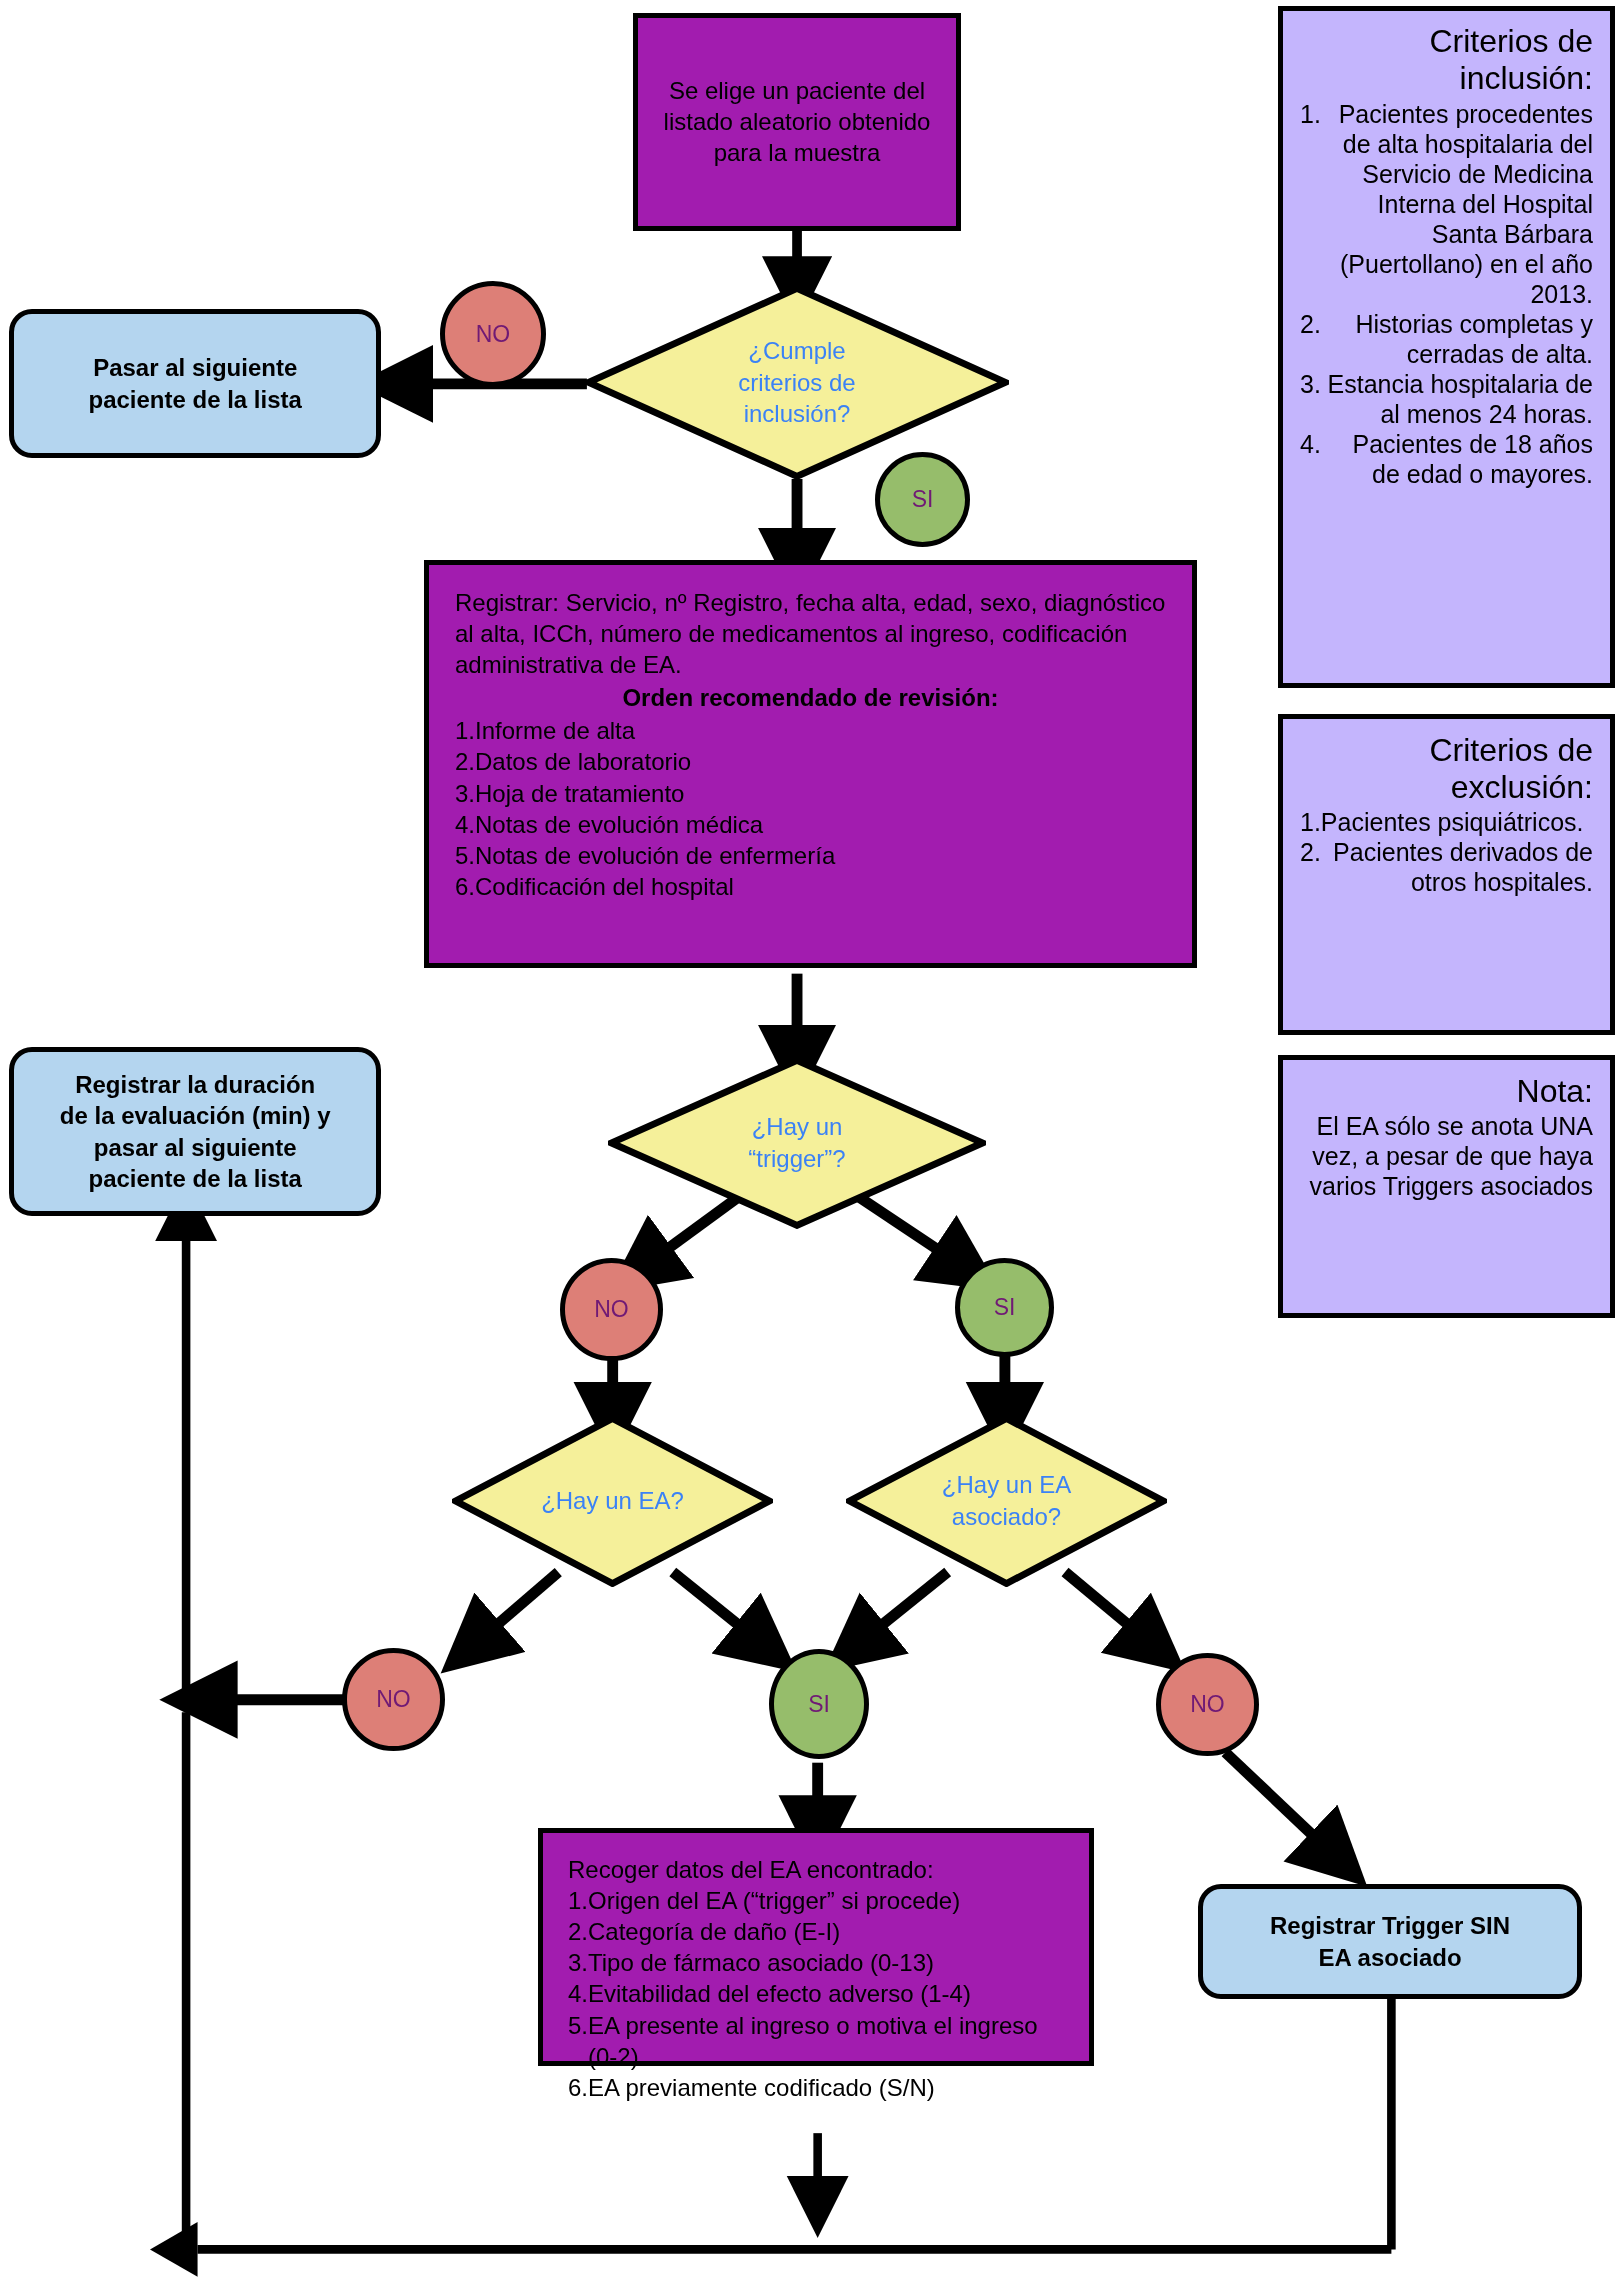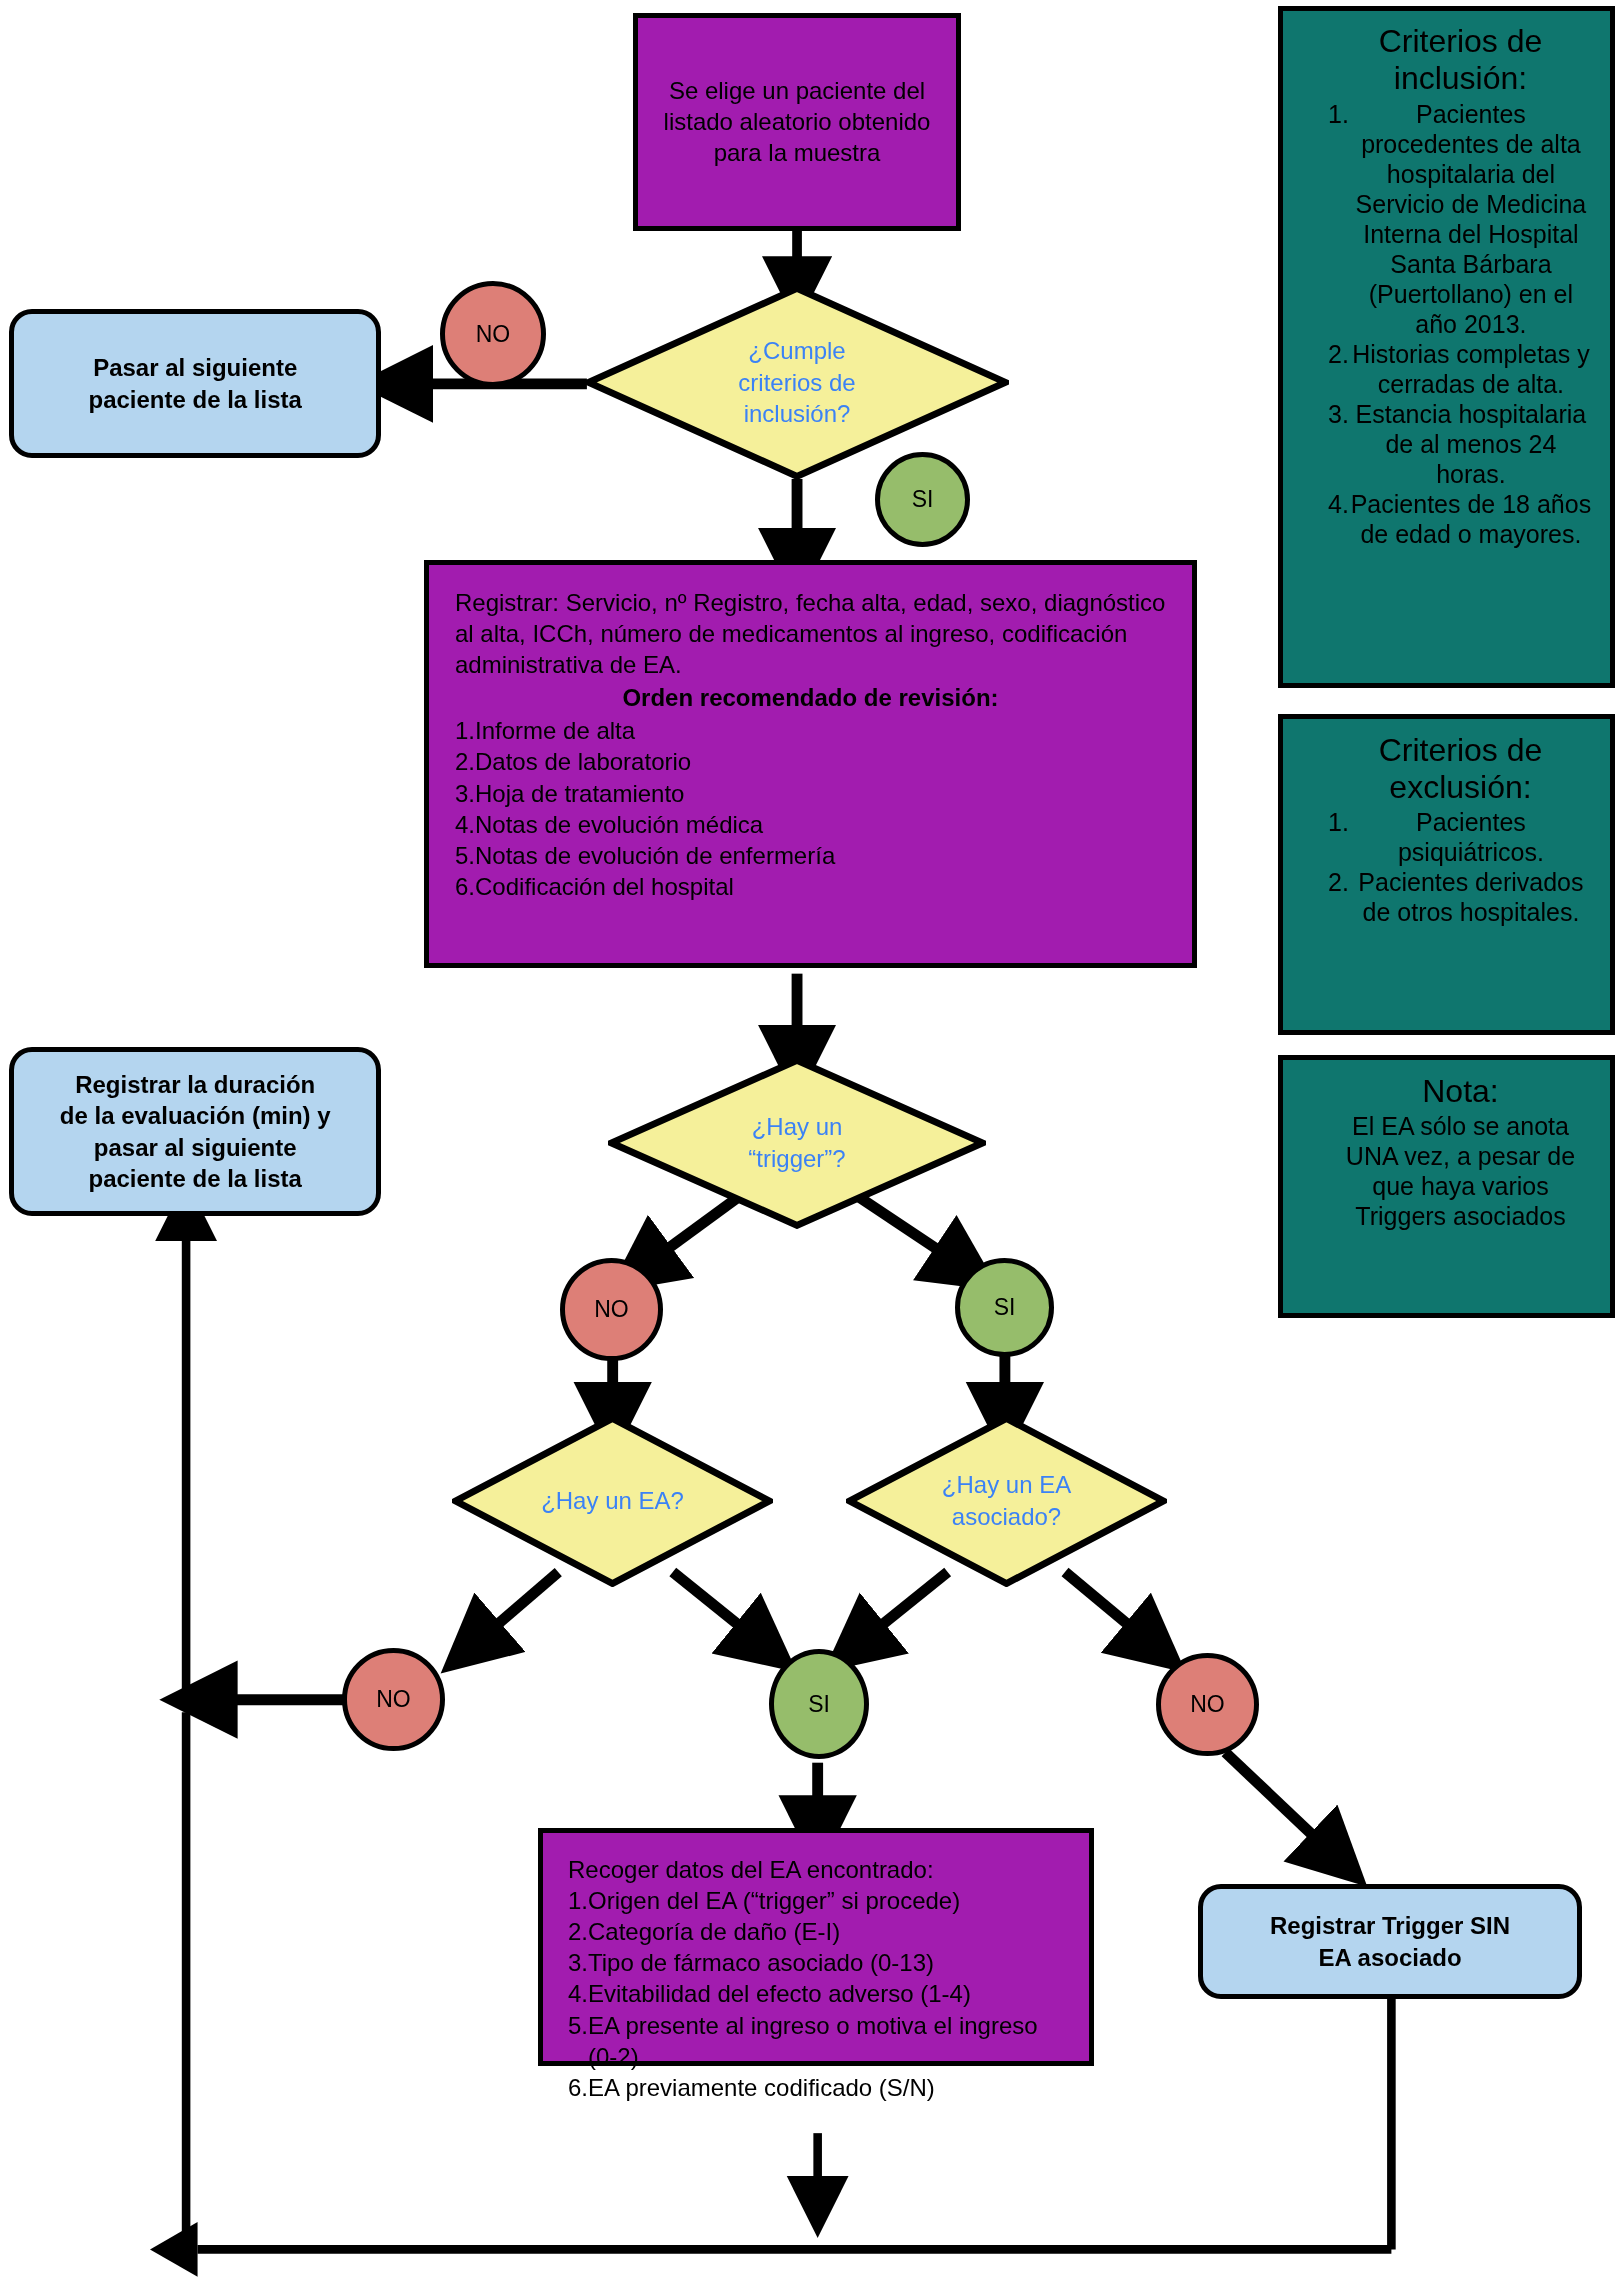--- a/index.html
+++ b/index.html
@@ -7,40 +7,40 @@
   #stage{position:relative;width:1621px;height:2284px;background:#fff;overflow:hidden;}
 
   .node{position:absolute;box-sizing:border-box;display:flex;align-items:center;
         justify-content:center;text-align:center;color:#000;line-height:1.28;}
 
   
   .rect{background:#a21caf;border:5.2px solid #000;}
   
   .round{background:#b4d5ef;border:5.2px solid #000;border-radius:23px;}
   
-  .panel{background:#0f766e;border:5.2px solid #000;align-items:flex-start;
-         justify-content:flex-start;text-align:center;padding-left:28px;}
+  .panel{background:#c4b5fd;border:5.2px solid #000;align-items:flex-start;
+         justify-content:flex-start;text-align:right;}
 
   .pad{padding:15px 19.5px;width:100%;}
   .panel-title{font-size:32px;line-height:1.16;margin:0 0 1.1px 0;}
   .panel-body{font-size:25px;line-height:1.20;}
   .panel-body .li{display:flex;}
   .panel-body .li .num{flex:0 0 auto;}
 
   
   .diamond-wrap{position:absolute;}
   .diamond-shape{position:absolute;inset:0;}
   .diamond-label{position:absolute;inset:0;display:flex;align-items:center;
                  justify-content:center;text-align:center;font-size:24px;
                  line-height:1.32;color:#3b82f6;}
 
   
   .badge{position:absolute;border:5.2px solid #000;border-radius:50%;
          display:flex;align-items:center;justify-content:center;
-         font-size:23px;color:#000000;box-sizing:border-box;}
+         font-size:23px;color:#701a75;box-sizing:border-box;}
   .badge.no{background:#dd7f77;}
   .badge.si{background:#96bd6b;}
 
   .t-box{font-size:24px;line-height:1.30;}
   .t-list{font-size:24px;line-height:1.30;text-align:left;width:100%;}
   .t-list .row{display:flex;}
   .t-list .row .n{flex:0 0 auto;}
   .center-line{text-align:center;font-weight:bold;}
 
   svg.edges{position:absolute;left:0;top:0;width:1621px;height:2284px;

